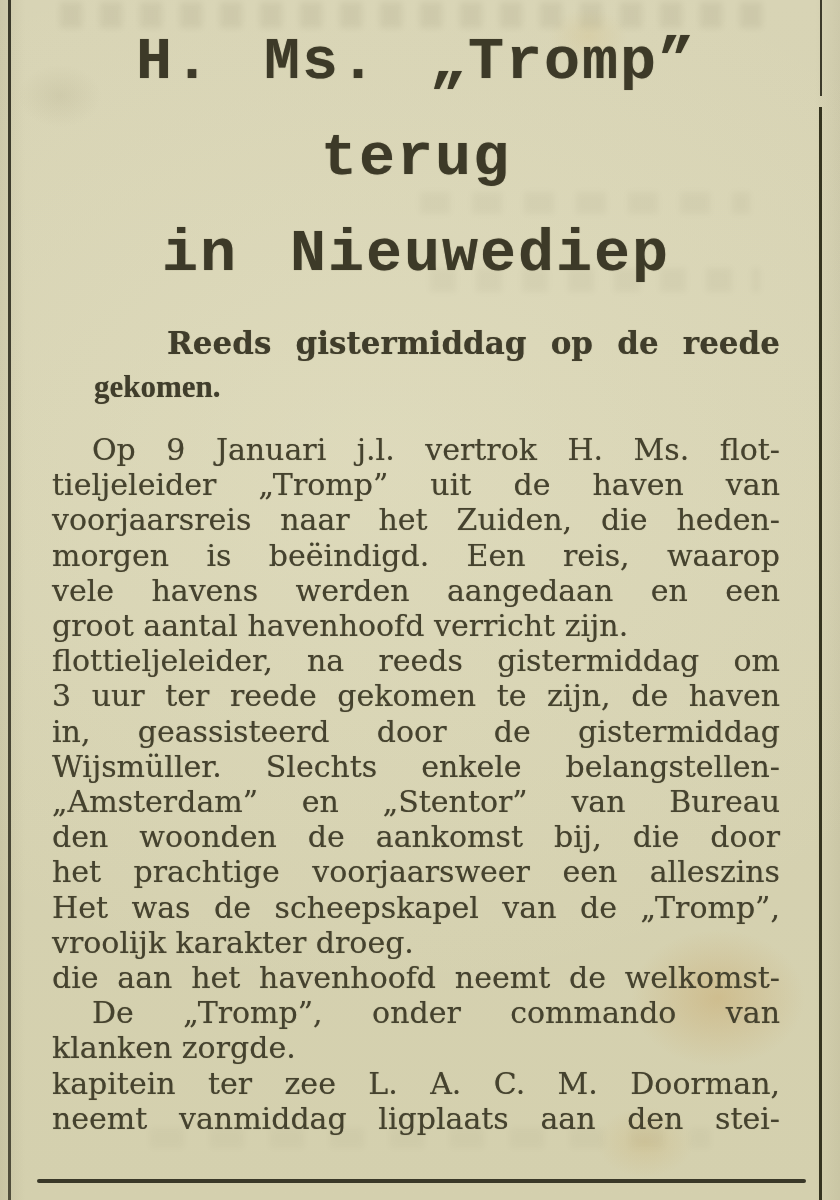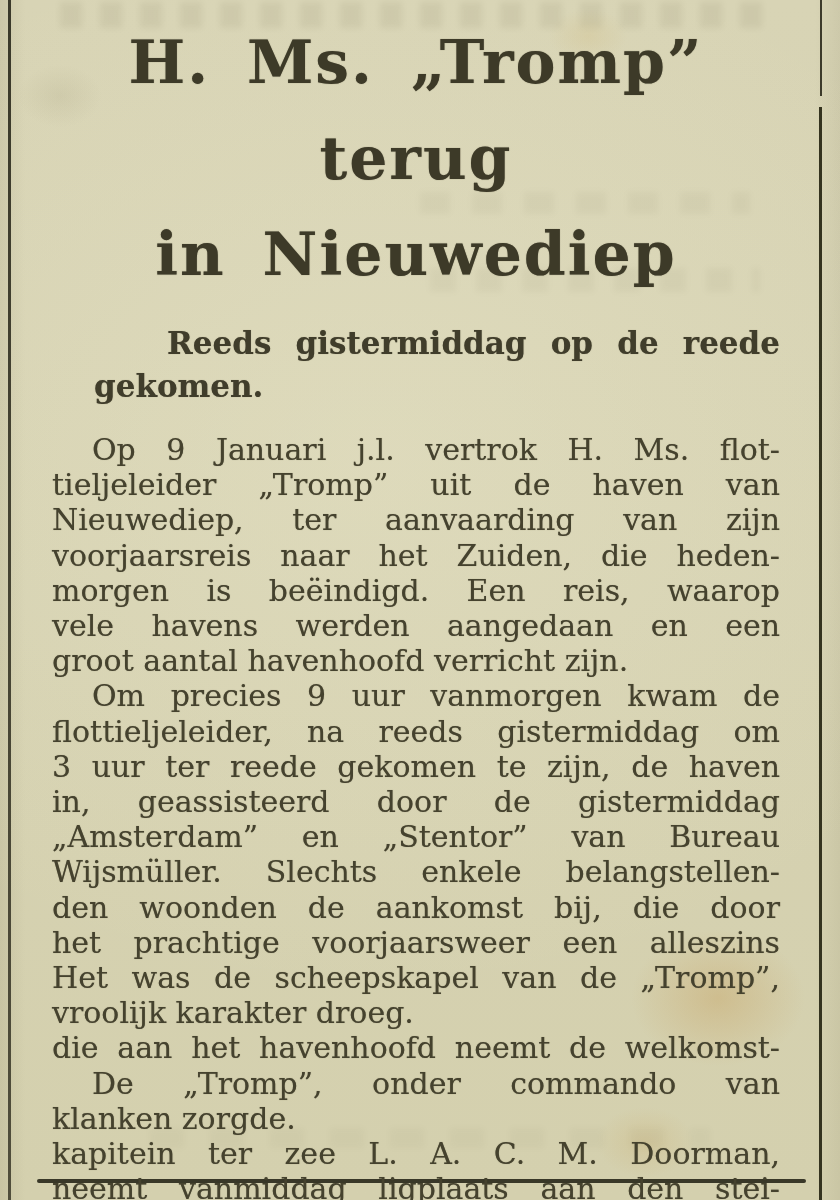--- a/index.html
+++ b/index.html
@@ -34,27 +34,27 @@
       background:linear-gradient(rgba(50,49,35,.95), rgba(58,56,40,.85));}
   .rule-right-top{position:absolute;left:820px;top:0;width:2px;height:96px;background:#3c3a2a;}
   .rule-right{position:absolute;left:819px;top:107px;width:3px;height:1093px;background:#34331f;}
   .rule-bottom{position:absolute;left:37px;top:1179px;width:769px;height:3.5px;background:#393828;
       border-radius:2px;}
 
   .content{position:absolute;left:52px;top:14px;width:728px;color:var(--ink,#45422e);}
 
   h1{margin:0 0 20px 0;font-size:60px;line-height:96px;font-weight:bold;text-align:center;
      color:#3d3a28;letter-spacing:2px;word-spacing:14px;
-     text-shadow:0 0 1px rgba(58,54,36,.55);}
+     text-shadow:0 0 1px rgba(58,54,36,.55);font-family:Liberation Mono, monospace;}
   h1 .hl{display:block;}
 
   .subhead{font-size:31px;font-weight:bold;line-height:43px;margin:0 0 0 42px;color:#403d2b;
      text-shadow:0 0 0.8px rgba(58,54,36,.5);}
   .subhead .sh1{text-indent:73px;text-align:justify;text-align-last:justify;word-spacing:4px;}
-  .subhead .sh2{text-align:left;}
+  .subhead .sh2{text-align:left;font-family:Liberation Serif, serif;}
 
   .body{margin-top:24px;font-size:30px;line-height:35.2px;
      text-shadow:0 0 0.8px rgba(62,58,40,.5);}
   .body .line{white-space:nowrap;}
   .body .line.just{white-space:normal;text-align:justify;text-align-last:justify;word-spacing:2px;}
   .body .line.indent{text-indent:40px;}
 </style>
 </head>
 <body>
 
@@ -77,31 +77,29 @@
     </h1>
 
     <div class="subhead">
       <div class="sh1">Reeds gistermiddag op de reede</div>
       <div class="sh2">gekomen.</div>
     </div>
 
     <div class="body" id="article-body">
         <div class="line just indent">Op 9 Januari j.l. vertrok H. Ms. flot-</div>
         <div class="line just">tieljeleider „Tromp” uit de haven van</div>
-        <div class="line just">Nieuwediep, ter aanvaarding van zijn</div>
         <div class="line just">voorjaarsreis naar het Zuiden, die heden-</div>
         <div class="line just">morgen is beëindigd. Een reis, waarop</div>
         <div class="line just">vele havens werden aangedaan en een</div>
         <div class="line">groot aantal havenhoofd verricht zijn.</div>
-        <div class="line just indent">Om precies 9 uur vanmorgen kwam de</div>
         <div class="line just">flottieljeleider, na reeds gistermiddag om</div>
         <div class="line just">3 uur ter reede gekomen te zijn, de haven</div>
         <div class="line just">in, geassisteerd door de gistermiddag</div>
+        <div class="line just">Wijsmüller. Slechts enkele belangstellen-</div>
         <div class="line just">„Amsterdam” en „Stentor” van Bureau</div>
-        <div class="line just">Wijsmüller. Slechts enkele belangstellen-</div>
         <div class="line just">den woonden de aankomst bij, die door</div>
         <div class="line just">het prachtige voorjaarsweer een alleszins</div>
         <div class="line just">Het was de scheepskapel van de „Tromp”,</div>
         <div class="line">vroolijk karakter droeg.</div>
         <div class="line just">die aan het havenhoofd neemt de welkomst-</div>
         <div class="line just indent">De „Tromp”, onder commando van</div>
         <div class="line">klanken zorgde.</div>
         <div class="line just">kapitein ter zee L. A. C. M. Doorman,</div>
         <div class="line just">neemt vanmiddag ligplaats aan den stei-</div>
       </div>

